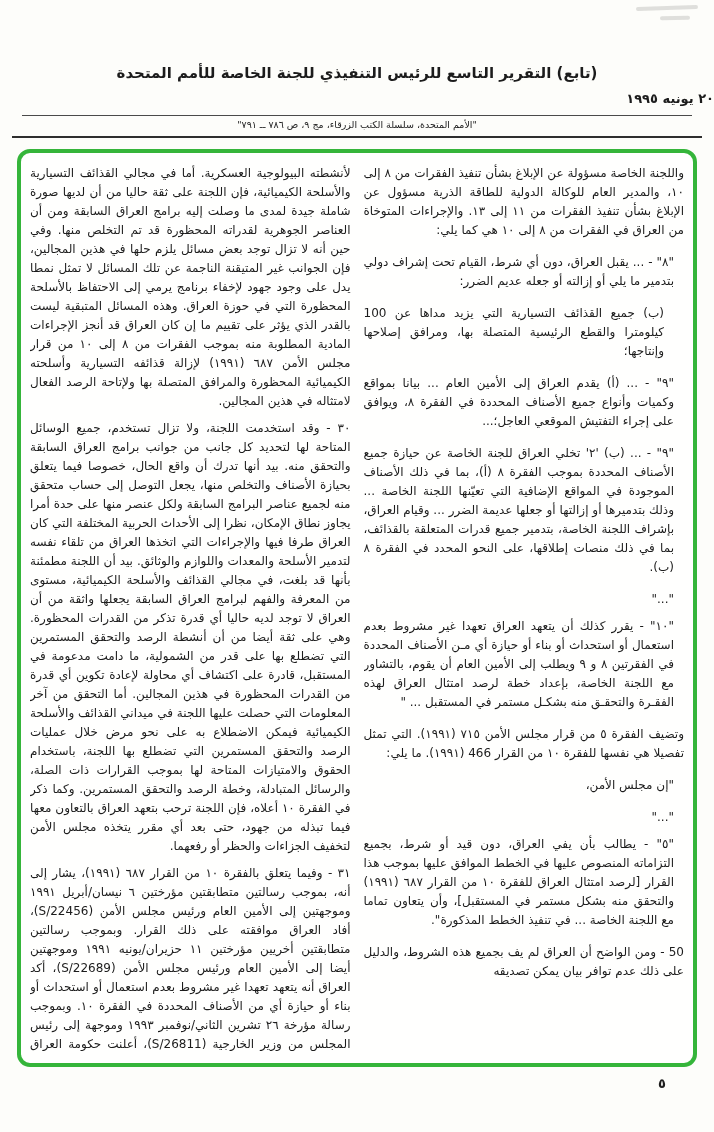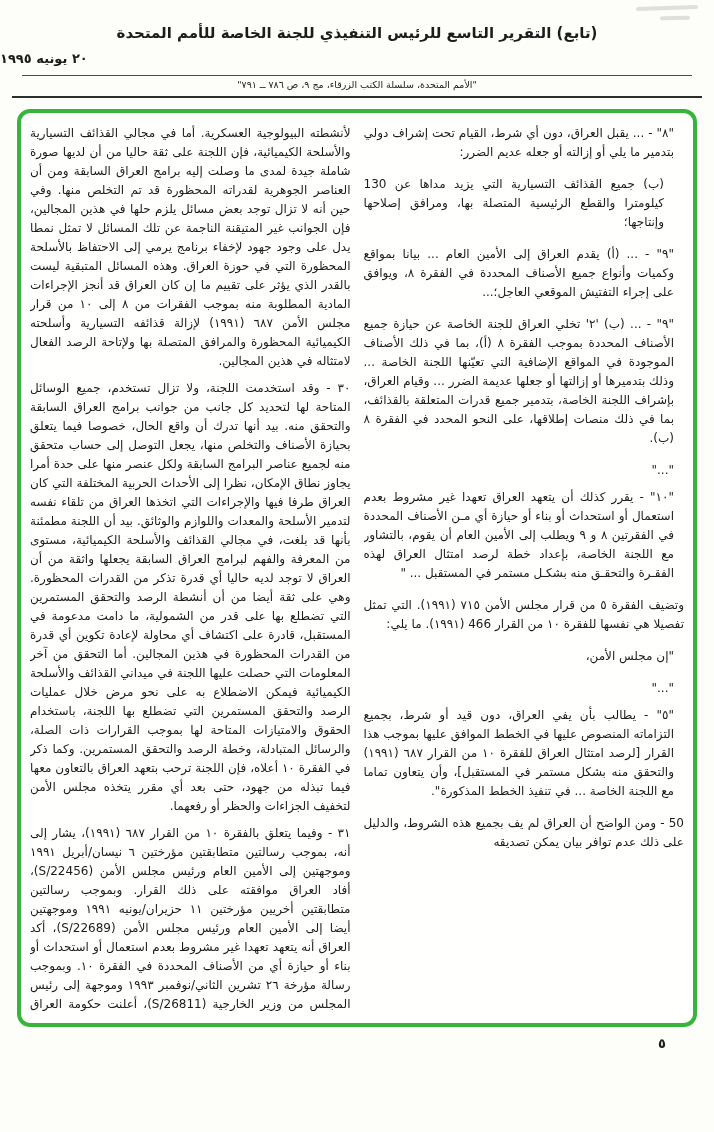--- a/index.html
+++ b/index.html
@@ -13,29 +13,29 @@
     overflow:hidden;
   }
 
   
   .top-marks { position:absolute; top:6px; right:16px; width:70px; }
   .top-marks .mark { display:block; background:#c7c7c3; border-radius:2px; opacity:.55; }
   .top-marks .m1 { width:62px; height:4px; transform:rotate(-2deg); }
   .top-marks .m2 { width:30px; height:4px; margin-top:6px; margin-right:8px; transform:rotate(-1deg); }
 
   .doc-title {
-    margin-top:24px;
+    margin-top:64px;
     text-align:center;
     font-size:15px;
     font-weight:bold;
     letter-spacing:.2px;
   }
   .doc-date {
     margin-top:9px;
-    text-align:left;
+    text-align:right;
     font-size:13px;
     font-weight:bold;
   }
   hr.thin {
     border:none; border-top:1px solid #4a4a4a;
     margin:9px 22px 0 22px;
   }
   .doc-source {
     margin-top:3px;
     text-align:center;
@@ -94,22 +94,23 @@
   <div class="doc-title">(تابع) التقرير التاسع للرئيس التنفيذي للجنة الخاصة للأمم المتحدة</div>
   <div class="doc-date">٢٠ يونيه ١٩٩٥</div>
 
   <hr class="thin">
   <div class="doc-source">"الأمم المتحدة، سلسلة الكتب الزرقاء، مج ٩، ص ٧٨٦ ــ ٧٩١"</div>
   <hr class="thick">
 
   <div class="frame">
 
     <div class="col col-right">
+      <p>واللجنة الخاصة مسؤولة عن الإبلاغ بشأن تنفيذ الفقرات من ٨ إلى ١٠، والمدير العام للوكالة الدولية للطاقة الذرية مسؤول عن الإبلاغ بشأن تنفيذ الفقرات من ١١ إلى ١٣. والإجراءات المتوخاة من العراق في الفقرات من ٨ إلى ١٠ هي كما يلي:</p>
       <p class="q">"٨" - ... يقبل العراق، دون أي شرط، القيام تحت إشراف دولي بتدمير ما يلي أو إزالته أو جعله عديم الضرر:</p>
-      <p class="q sub">(ب) جميع القذائف التسيارية التي يزيد مداها عن 130 كيلومترا والقطع الرئيسية المتصلة بها، ومرافق إصلاحها وإنتاجها؛</p>
+      <p class="q sub">(ب) جميع القذائف التسيارية التي يزيد مداها عن 100 كيلومترا والقطع الرئيسية المتصلة بها، ومرافق إصلاحها وإنتاجها؛</p>
       <p class="q">"٩" - ... (أ) يقدم العراق إلى الأمين العام ... بيانا بمواقع وكميات وأنواع جميع الأصناف المحددة في الفقرة ٨، ويوافق على إجراء التفتيش الموقعي العاجل؛...</p>
       <p class="q">"٩" - ... (ب) '٢' تخلي العراق للجنة الخاصة عن حيازة جميع الأصناف المحددة بموجب الفقرة ٨ (أ)، بما في ذلك الأصناف الموجودة في المواقع الإضافية التي تعيّنها اللجنة الخاصة ... وذلك بتدميرها أو إزالتها أو جعلها عديمة الضرر ... وقيام العراق، بإشراف اللجنة الخاصة، بتدمير جميع قدرات المتعلقة بالقذائف، بما في ذلك منصات إطلاقها، على النحو المحدد في الفقرة ٨ (ب).</p>
       <p class="q ellipsis">"..."</p>
       <p class="q">"١٠" - يقرر كذلك أن يتعهد العراق تعهدا غير مشروط بعدم استعمال أو استحداث أو بناء أو حيازة أي مـن الأصناف المحددة في الفقرتين ٨ و ٩ ويطلب إلى الأمين العام أن يقوم، بالتشاور مع اللجنة الخاصة، بإعداد خطة لرصد امتثال العراق لهذه الفقـرة والتحقـق منه بشكـل مستمر في المستقبل ... "</p>
       <p>وتضيف الفقرة ٥ من قرار مجلس الأمن ٧١٥ (١٩٩١). التي تمثل تفصيلا هي نفسها للفقرة ١٠ من القرار 466 (١٩٩١). ما يلي:</p>
       <p class="q">"إن مجلس الأمن،</p>
       <p class="q ellipsis">"..."</p>
       <p class="q">"٥" - يطالب بأن يفي العراق، دون قيد أو شرط، بجميع التزاماته المنصوص عليها في الخطط الموافق عليها بموجب هذا القرار [لرصد امتثال العراق للفقرة ١٠ من القرار ٦٨٧ (١٩٩١) والتحقق منه بشكل مستمر في المستقبل]، وأن يتعاون تماما مع اللجنة الخاصة ... في تنفيذ الخطط المذكورة".</p>
       <p>50 - ومن الواضح أن العراق لم يف بجميع هذه الشروط، والدليل على ذلك عدم توافر بيان يمكن تصديقه</p>
     </div>

